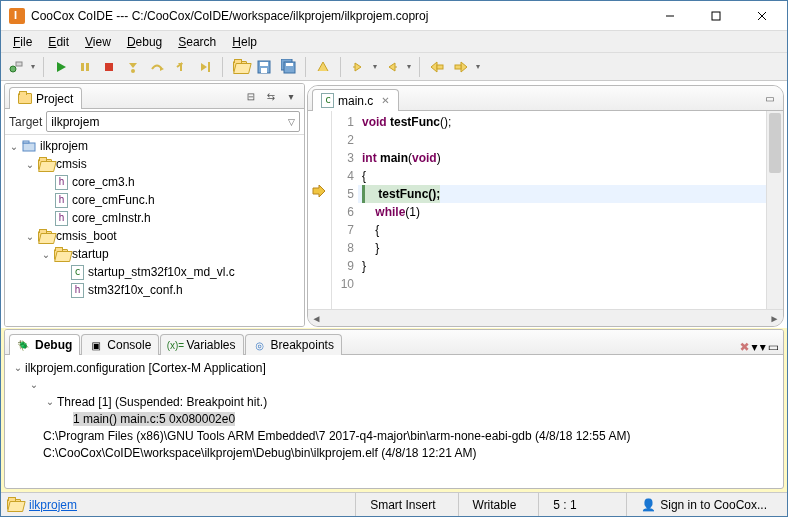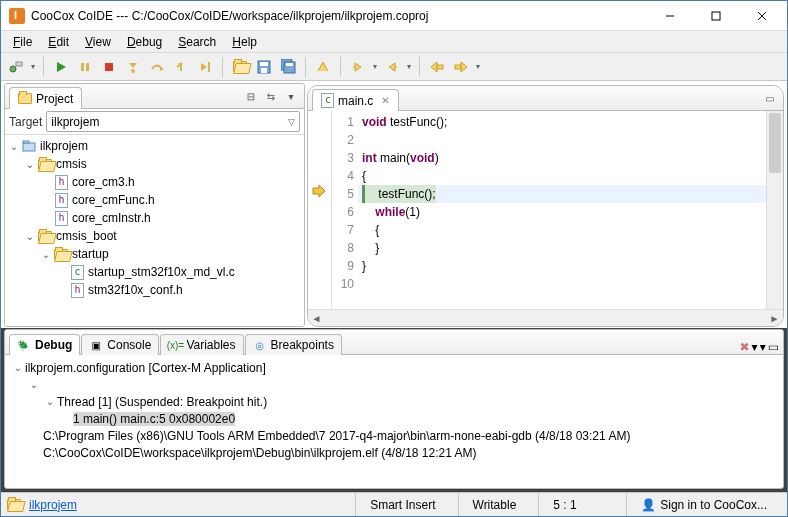--- a/index.html
+++ b/index.html
@@ -1,17 +1,17 @@
 <!DOCTYPE html>
 <html><head>
 <meta charset="utf-8">
 <style>
 *{box-sizing:border-box;margin:0;padding:0;font-family:"Segoe UI",Tahoma,sans-serif;font-size:12px}
 body{background:#fff;overflow:hidden}
-.window{width:788px;height:517px;border:1px solid #4a7ca8;display:flex;flex-direction:column;background:#404040}
+.window{width:788px;height:517px;border:1px solid #4a7ca8;display:flex;flex-direction:column;background:#fef9c3}
 .titlebar{height:30px;background:#fff;display:flex;align-items:center;padding:0 2px;border-bottom:1px solid #ddd}
 .titlebar .appicon{width:16px;height:16px;margin:0 6px;background:#e67e22;border-radius:2px;position:relative}
 .titlebar .appicon::after{content:"I";color:#fff;font-weight:bold;font-size:11px;position:absolute;left:5px;top:1px}
 .titlebar .title{flex:1;color:#000;font-size:12px}
 .winbtns{display:flex}
 .winbtn{width:46px;height:30px;display:flex;align-items:center;justify-content:center;color:#333}
 .menubar{height:22px;display:flex;align-items:center;padding:0 4px;background:#f0f0f0;border-bottom:1px solid #ddd}
 .menuitem{padding:2px 8px;cursor:default}
 .menuitem u{text-decoration:underline}
 .toolbar{height:28px;display:flex;align-items:center;padding:0 4px;gap:2px;background:#f0f0f0;border-bottom:1px solid #c9c9c9}
@@ -44,21 +44,21 @@
 .hfile{width:13px;height:15px;background:#fff;border:1px solid #8aa;position:relative}
 .hfile::after{content:"h";position:absolute;left:3px;top:0;color:#7a2a7a;font-size:10px;font-family:monospace}
 .editor{flex:1;display:flex;background:#fff;overflow:hidden;position:relative}
 .gutter{width:24px;background:#fff;border-right:1px solid #e0e0e0;position:relative}
 .arrow-ind{position:absolute;left:4px;width:14px;height:14px;color:#d49b00}
 .linenos{width:26px;background:#fff;text-align:right;padding-right:4px;font-family:Consolas,monospace;font-size:13px;color:#8a8a8a;line-height:18px;padding-top:2px}
 .codearea{flex:1;font-family:Consolas,monospace;font-size:13px;line-height:18px;padding-top:2px;position:relative}
 .codeline{height:18px;white-space:pre;padding-left:4px}
 .codeline.cur{background:#eaf3ff}
 .kw{color:#7a005a;font-weight:bold}
-.fn{font-weight:normal;color:#000}
+.fn{font-weight:bold;color:#000}
 .sel-ip{display:inline-block;border-left:3px solid #5b935b;background:#d6e9d6}
 .edit-sb{width:17px;background:#f0f0f0;border-left:1px solid #ddd;position:relative}
 .edit-sb .thumb{position:absolute;left:2px;right:2px;top:2px;height:60px;background:#cdcdcd;border-radius:2px}
 .hscroll{height:17px;background:#f0f0f0;border-top:1px solid #ddd;display:flex;align-items:center}
 .hscroll .ar{width:17px;text-align:center;color:#666;font-size:10px}
 .hscroll .track{flex:1}
 .bottom{height:160px;display:flex;flex-direction:column;border:1px solid #b9b9b9;margin:1px 3px 3px 3px;border-radius:3px;background:#fff;overflow:hidden}
 .bottom .tabrow{height:25px;background:linear-gradient(#fcfcfc,#eee);display:flex;align-items:flex-end;border-bottom:1px solid #b9b9b9;padding-left:4px}
 .btab{height:21px;padding:2px 7px;border:1px solid #b9b9b9;border-bottom:none;border-radius:4px 4px 0 0;background:#f4f4f4;display:flex;align-items:center;gap:4px;margin-right:1px;margin-bottom:-1px}
 .btab.active{background:#fff;font-weight:bold}
@@ -384,21 +384,21 @@
           <span class="tw">⌄</span>
         </div>
    <div class="dbg-row" style="padding-left:36px">
           <span class="tw">⌄</span>
           <span>Thread [1] (Suspended: Breakpoint hit.)</span>
         </div>
    <div class="dbg-row" style="padding-left:66px">
           <span class="dbg-sel">1 main() main.c:5 0x080002e0</span>
         </div>
    <div class="dbg-row" style="padding-left:36px">
-          <span>C:\Program Files (x86)\GNU Tools ARM Embedded\7 2017-q4-major\bin\arm-none-eabi-gdb (4/8/18 03:21 AM)</span>
+          <span>C:\Program Files (x86)\GNU Tools ARM Embedded\7 2017-q4-major\bin\arm-none-eabi-gdb (4/8/18 12:55 AM)</span>
         </div>
    <div class="dbg-row" style="padding-left:36px">
           <span>C:\CooCox\CoIDE\workspace\ilkprojem\Debug\bin\ilkprojem.elf (4/8/18 12:21 AM)</span>
         </div>
   </div>
  </div>
 
  <div class="statusbar">
   <span class="folder-y open"></span>
   <span class="link">ilkprojem</span>

